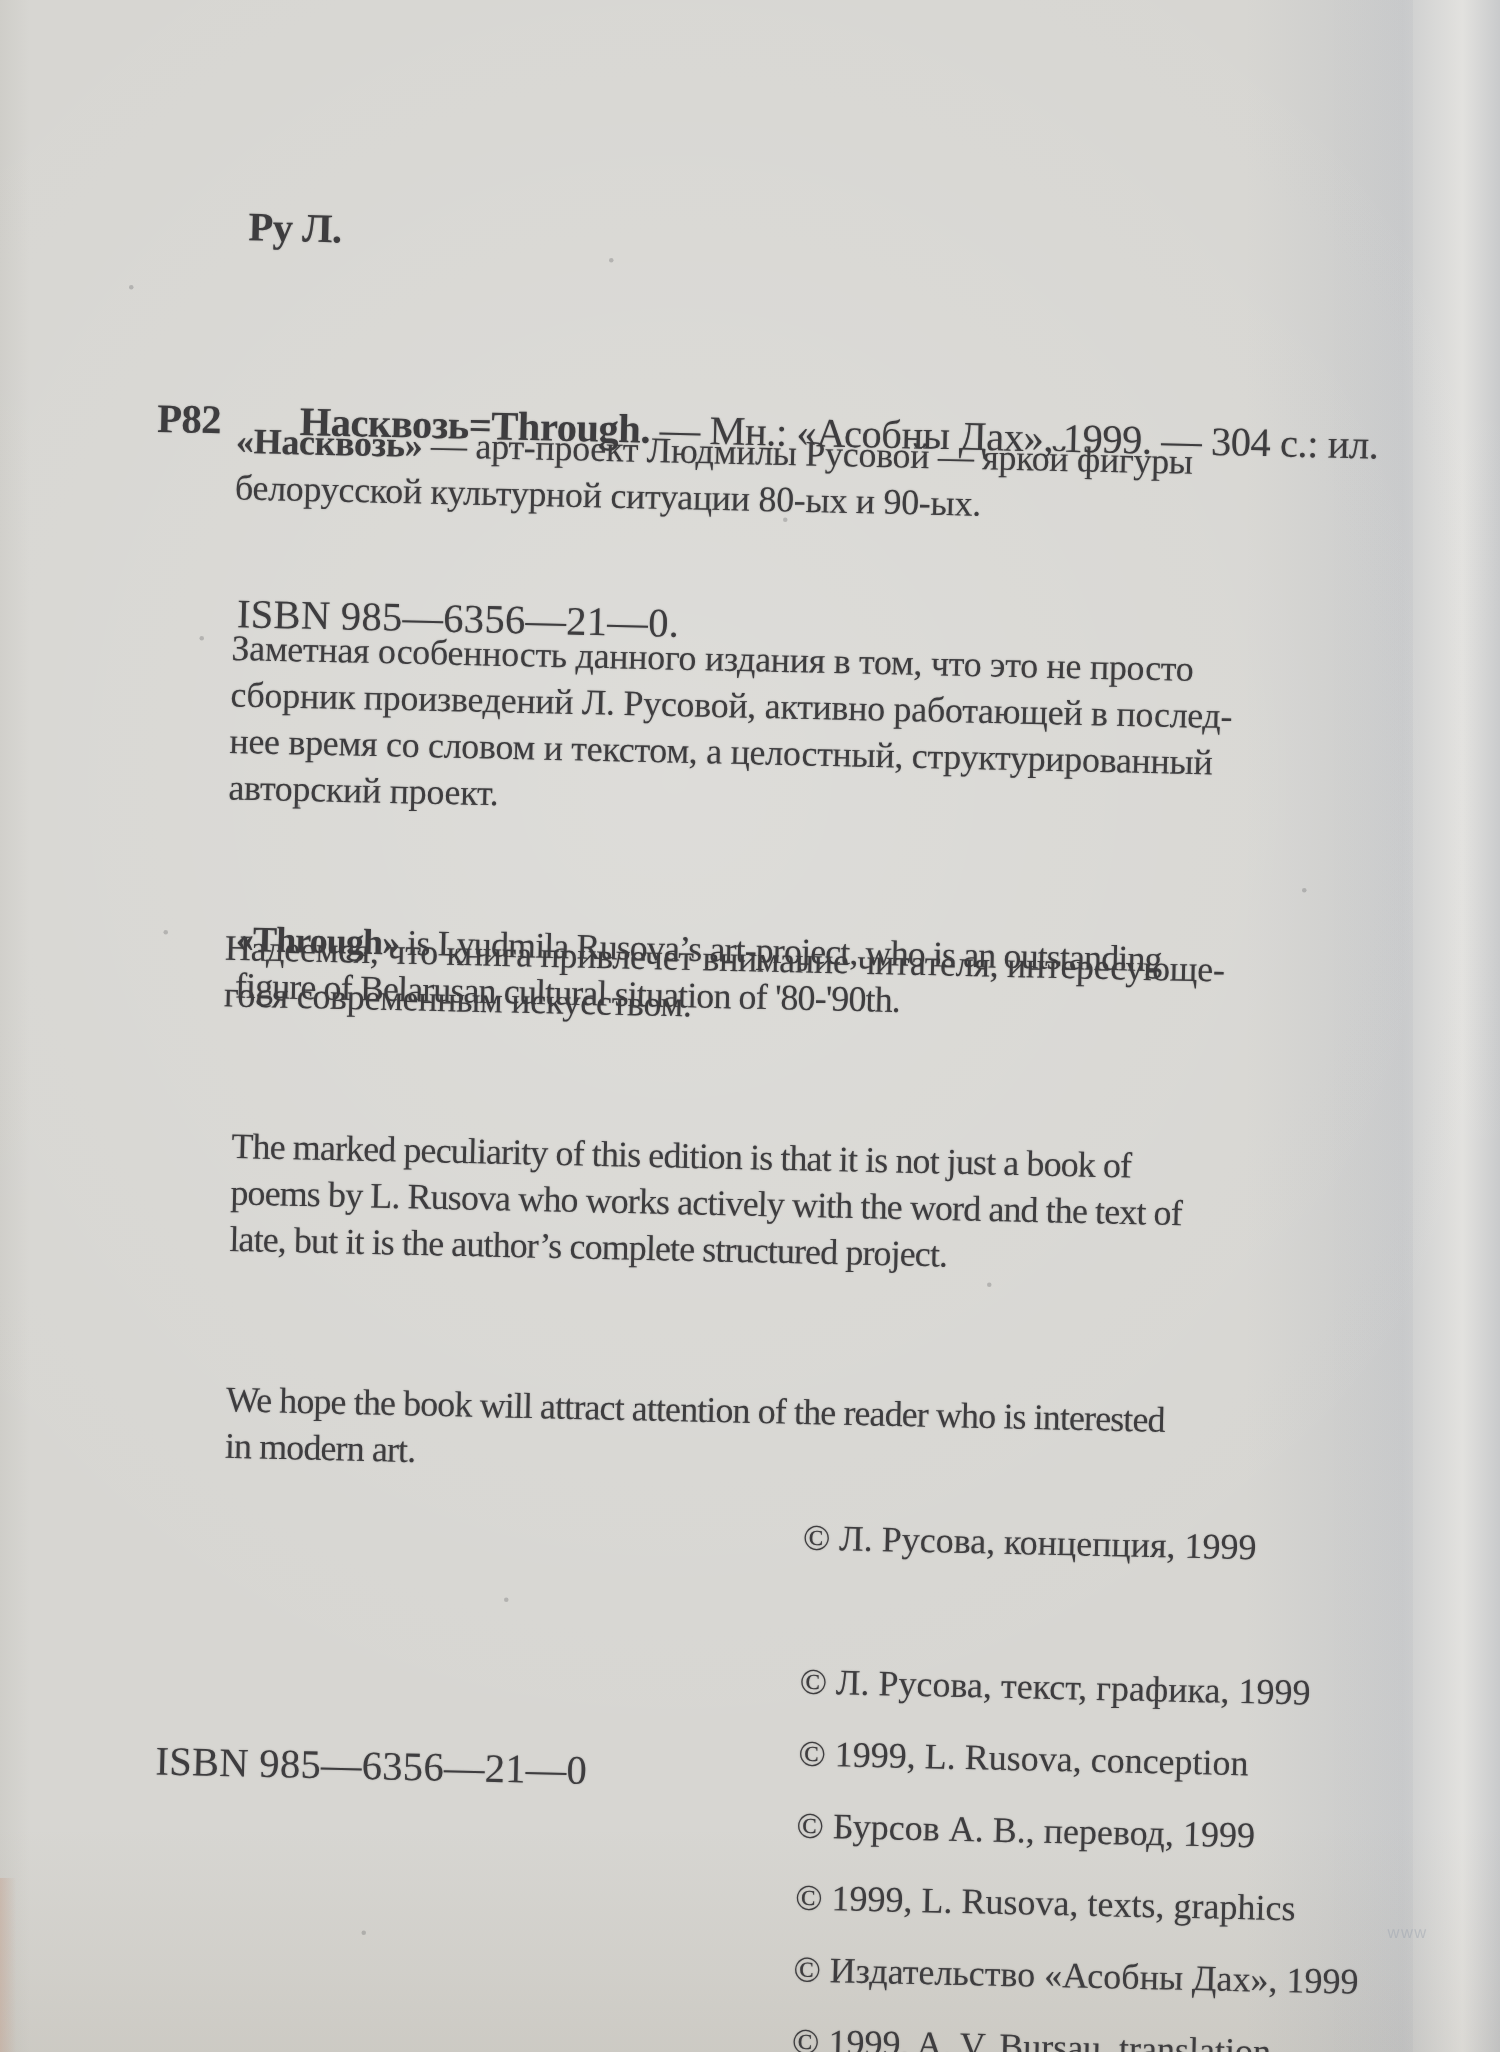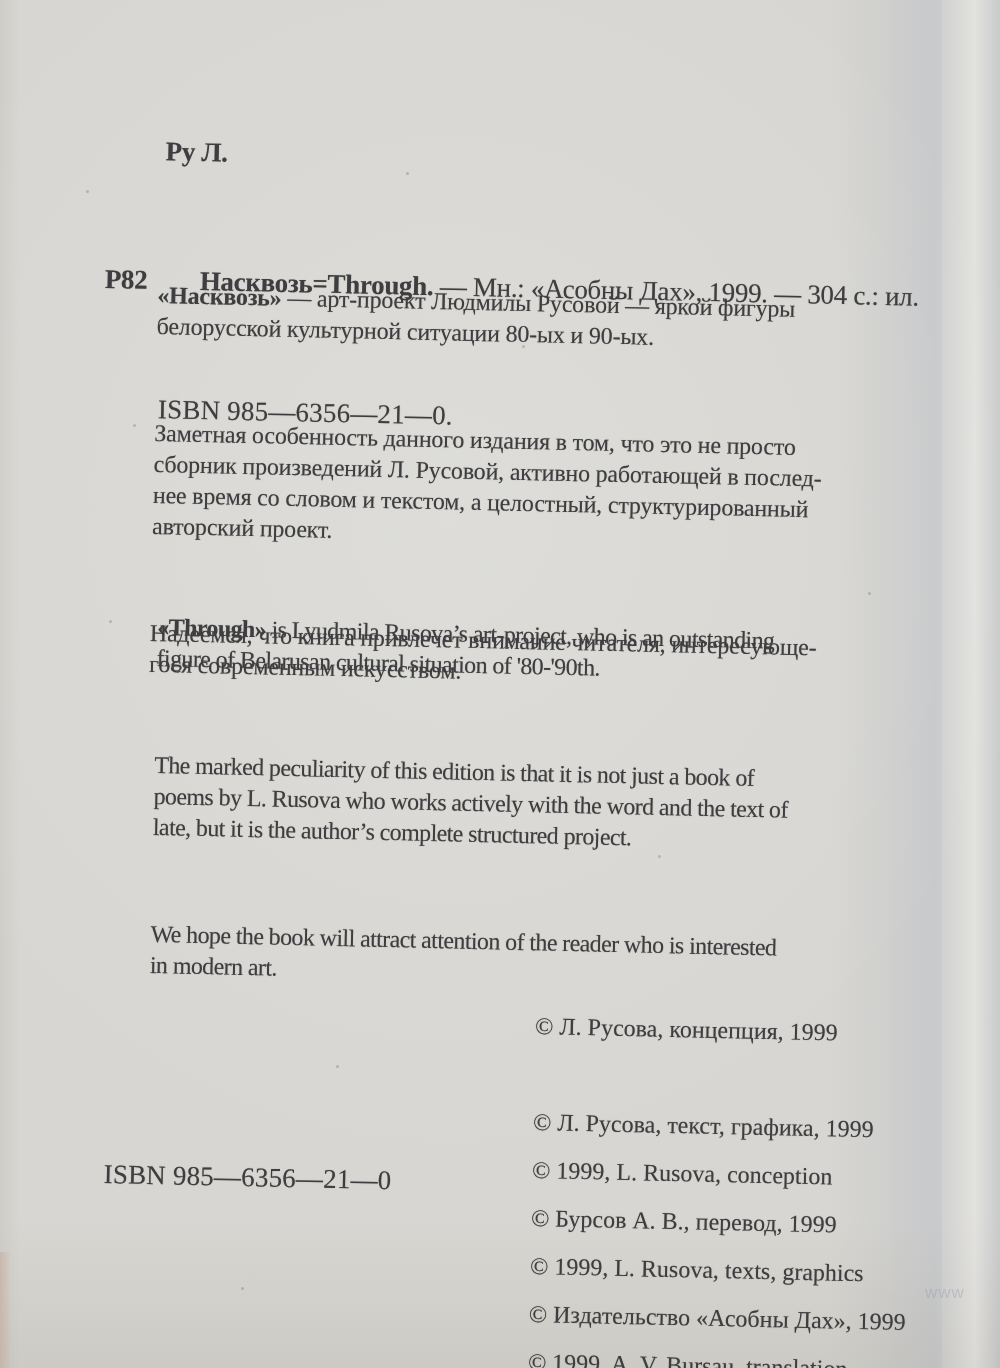--- a/index.html
+++ b/index.html
@@ -54,21 +54,21 @@
     position:absolute;left:0;top:1252px;width:11px;height:116px;
     background:linear-gradient(to right, rgba(199,170,154,0.55), rgba(199,170,154,0));
   }
   .curve-shade{
     position:absolute;top:0;right:58px;width:56px;height:1368px;
     background:linear-gradient(to right, rgba(0,0,0,0), rgba(90,100,125,0.05));
     pointer-events:none;
   }
   .watermark{
     position:absolute;left:925px;top:1283px;
-    font-size:17px;color:#9aa2ae;opacity:0.45;
+    font-size:11px;color:#9aa2ae;opacity:0.45;
     font-family:"Liberation Sans",sans-serif;letter-spacing:1px;
   }
 </style>
 </head>
 <body>
 
 <div class="photo">
 
   <div class="txt tilt soft catalog">
     <div class="row1">Ру Л.</div>

